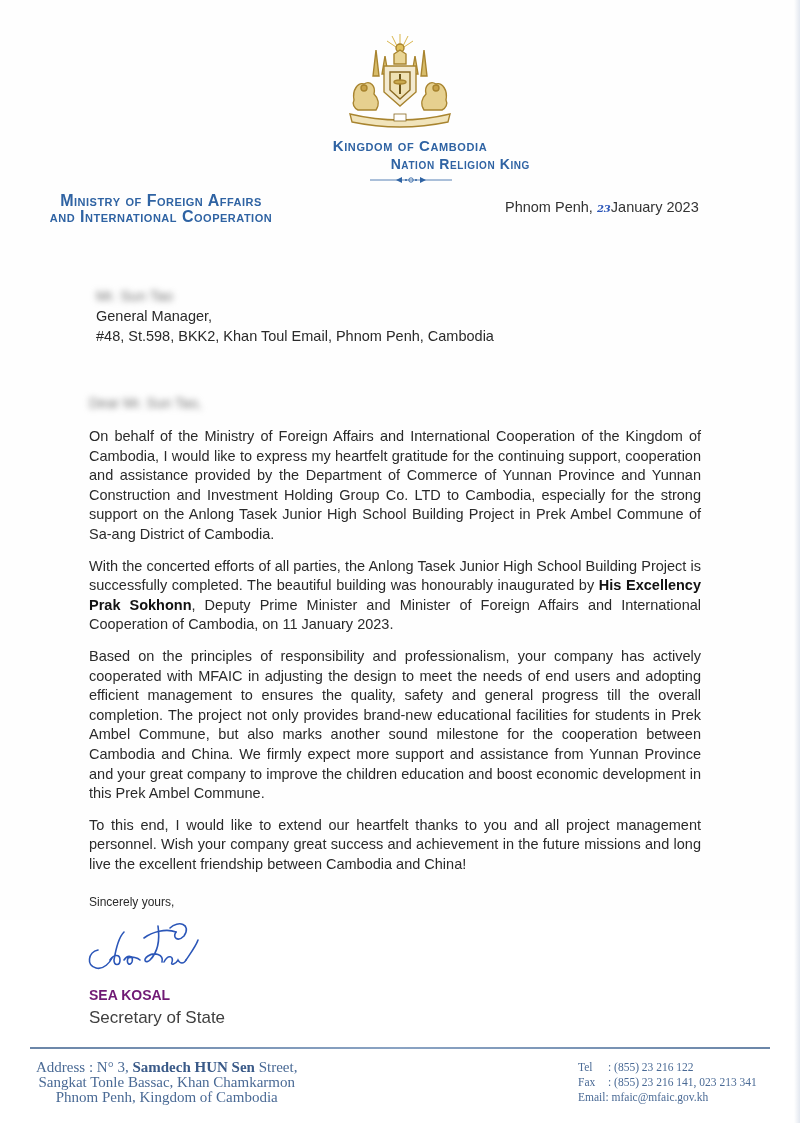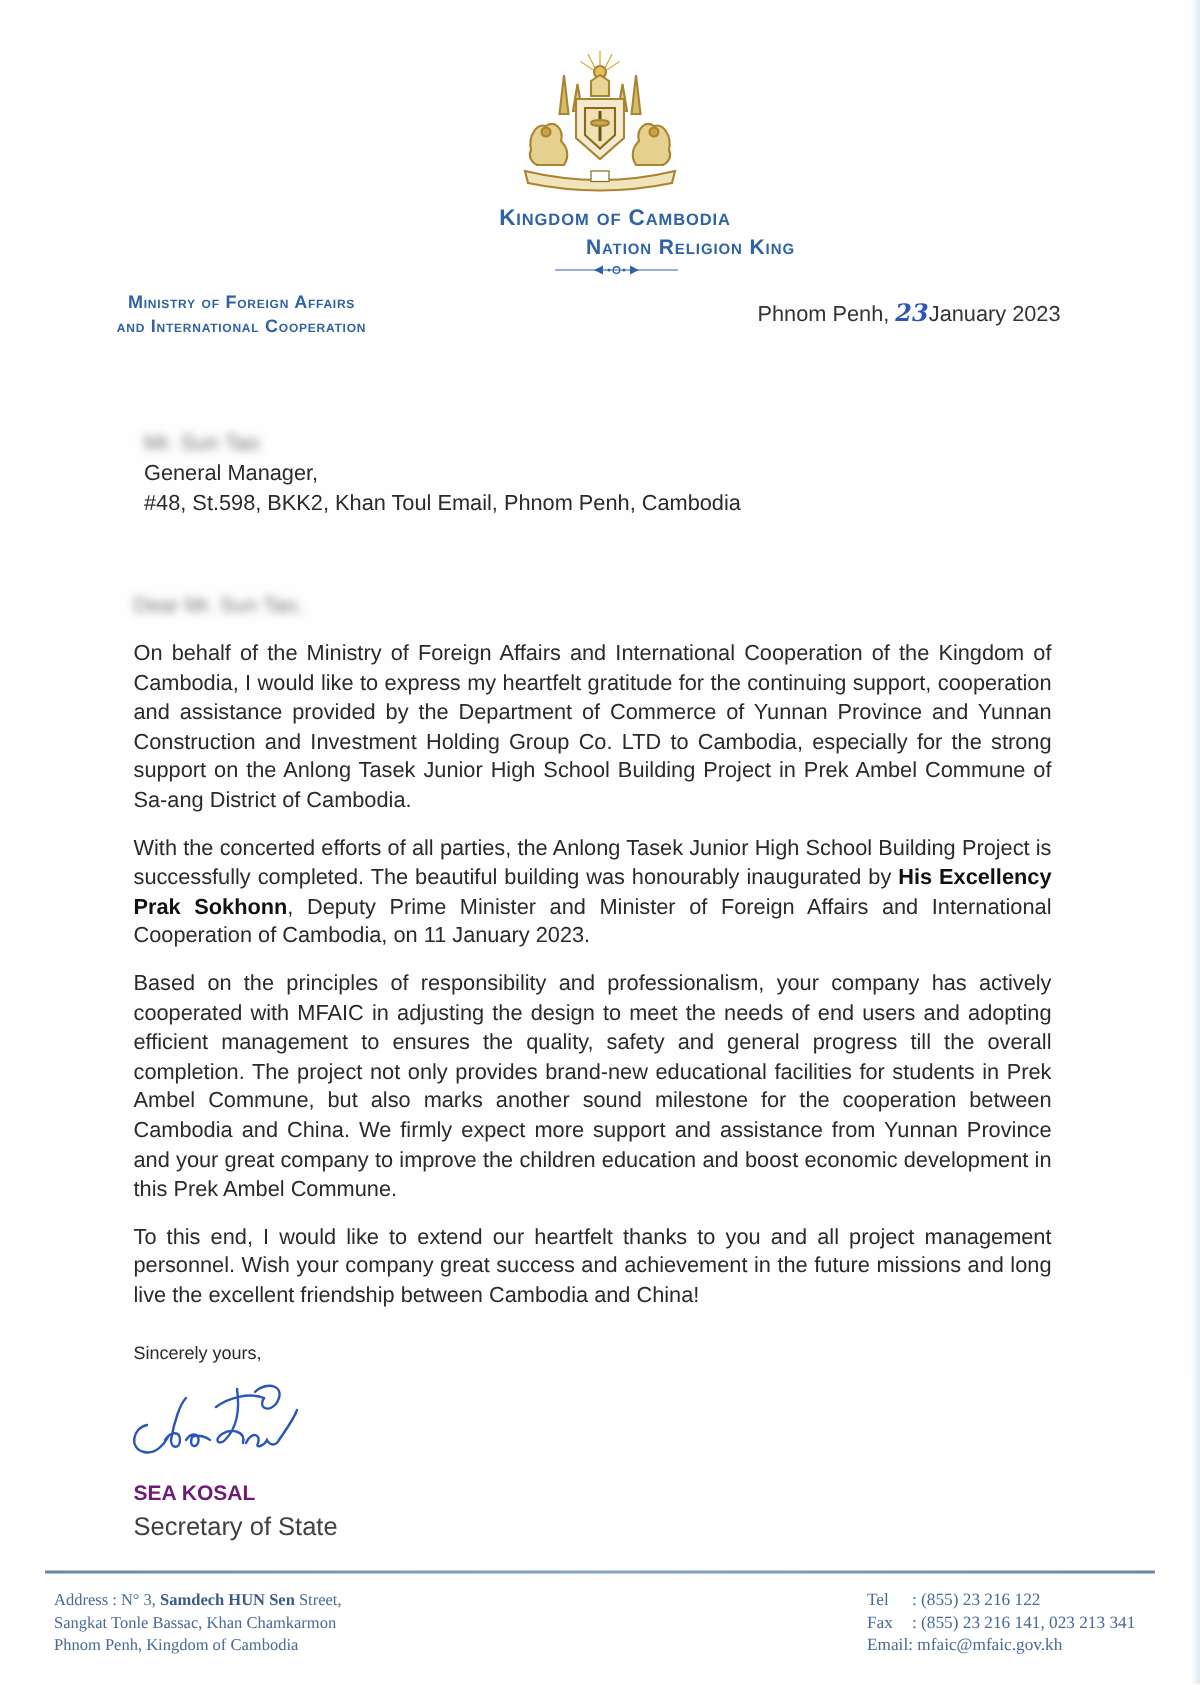--- a/index.html
+++ b/index.html
@@ -14,45 +14,45 @@
   .emblem { position: absolute; left: 340px; top: 30px; width: 120px; height: 102px; }
 
   
   .kingdom { position: absolute; left: 290px; top: 137px; width: 240px; text-align: center;
     color: #2f63a3; font-weight: bold; font-size: 15px; font-variant: small-caps; letter-spacing: 0.6px; }
   .nation { position: absolute; left: 290px; top: 156px; width: 240px; text-align: right;
     color: #2f63a3; font-weight: bold; font-size: 14px; font-variant: small-caps; letter-spacing: 0.6px; }
   .ornament { position: absolute; left: 366px; top: 176px; width: 90px; height: 8px; }
 
   .ministry { position: absolute; left: 36px; top: 193px; width: 250px; text-align: center;
-    color: #2f63a3; font-weight: bold; font-size: 12px; font-variant: small-caps; letter-spacing: 0.5px; line-height: 16px; }
+    color: #2f63a3; font-weight: bold; font-size: 16px; font-variant: small-caps; letter-spacing: 0.5px; line-height: 16px; }
 
   .dateline { position: absolute; left: 505px; top: 199px; font-size: 14.5px; color: #333; white-space: nowrap; }
-  .dateline .day { color: #2b56b8; font-style: italic; font-weight: bold; font-family: "DejaVu Serif", serif; font-size: 16px; }
+  .dateline .day { color: #2b56b8; font-style: italic; font-weight: bold; font-family: "DejaVu Serif", serif; font-size: 10px; }
 
   
   .recipient { position: absolute; left: 96px; top: 286px; font-size: 14.5px; line-height: 20px; color: #2a2a2a; }
   .blurred { display: inline-block; filter: blur(3px); color: #777; }
   .salutation { position: absolute; left: 89px; top: 395px; font-size: 14px; color: #777; }
 
   
   .body { position: absolute; left: 89px; top: 427px; width: 612px; font-size: 14.5px; line-height: 19.6px; color: #2a2a2a; }
   .body p { text-align: justify; margin-bottom: 12px; }
   .body b { color: #111; }
 
   .closing { position: absolute; left: 89px; top: 895px; font-size: 12px; color: #2a2a2a; }
   .signature { position: absolute; left: 80px; top: 918px; width: 140px; height: 60px; }
   .signer-name { position: absolute; left: 89px; top: 987px; font-size: 14px; font-weight: bold; color: #701a75; }
   .signer-title { position: absolute; left: 89px; top: 1008px; font-size: 17px; color: #404040; }
 
   
   .footer-rule { position: absolute; left: 30px; top: 1047px; width: 740px; height: 2px;
     background: linear-gradient(to right, #6b86a8, #8aa3c3 50%, #6b86a8); }
   .footer-left { position: absolute; left: 36px; top: 1060px; font-family: "Liberation Serif", serif;
-    font-size: 11px; line-height: 15px; color: #4a6a95; }
+    font-size: 15px; line-height: 15px; color: #4a6a95; text-align: center; }
   .footer-left b { color: #3a5a88; }
   .footer-right { position: absolute; left: 578px; top: 1060px; font-family: "Liberation Serif", serif;
     font-size: 11.5px; line-height: 15px; color: #4a6a95; }
   .footer-right .row { display: flex; }
   .footer-right .lbl { width: 30px; }
 </style>
 </head>
 <body>
 
 <div class="page">

